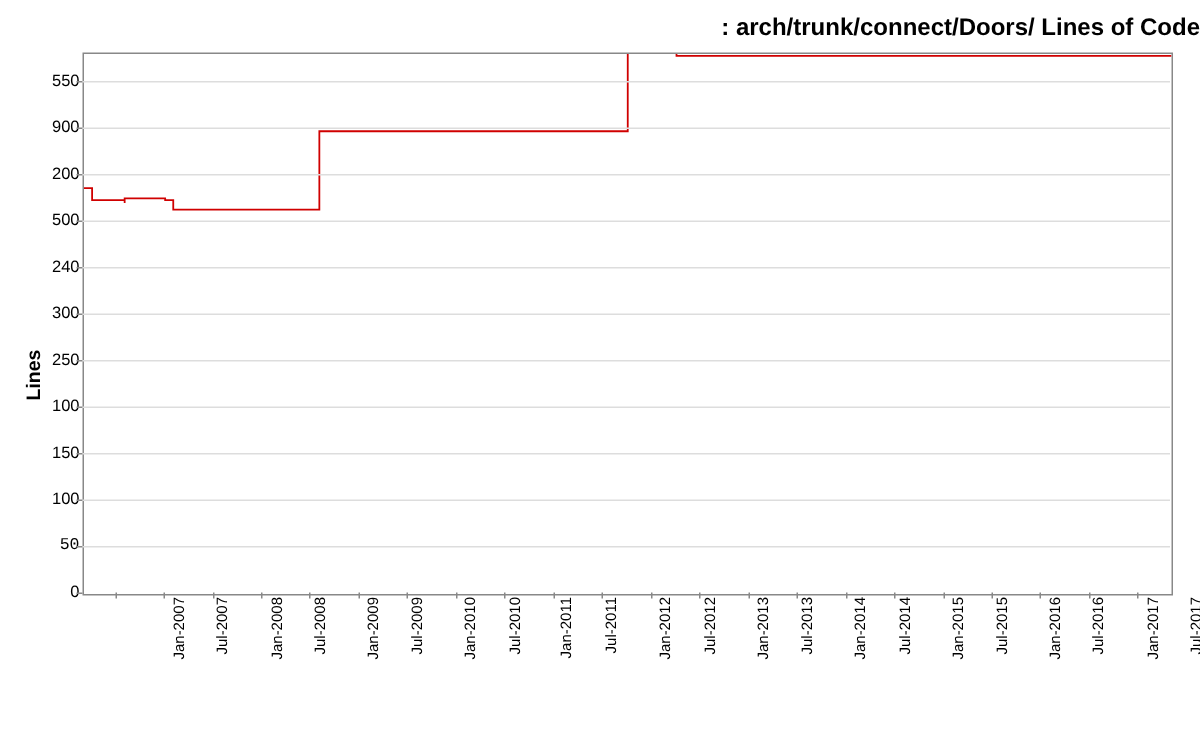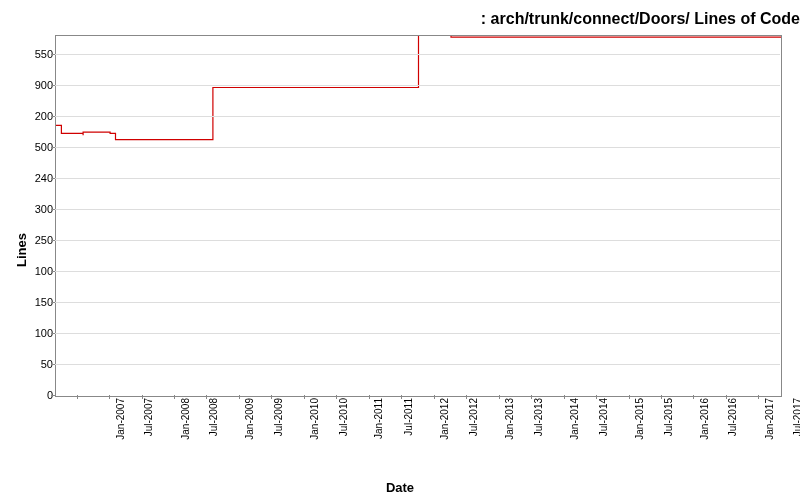--- a/index.html
+++ b/index.html
@@ -100,29 +100,28 @@
     height: 100%;
     pointer-events: none;
   }
 </style>
 </head>
 <body>
 
 <div class="chart-container">
   <div class="chart-title">: arch/trunk/connect/Doors/ Lines of Code</div>
   <div class="y-axis-label">Lines</div>
-  <div class="x-axis-label">Date</div>
   <div class="plot-area">
     <svg class="data-line" viewBox="0 0 725 360" preserveAspectRatio="none">
       <path id="series-path" fill="none" stroke="#d00000" stroke-width="1.2" d="M 0.0 89.4 L 5.4 89.4 L 5.4 97.4 L 21.6 97.4 L 21.6 97.4 L 27.1 97.4 L 27.1 99.3 L 27.1 99.3 L 27.1 96.2 L 54.1 96.2 L 54.1 97.4 L 59.5 97.4 L 59.5 103.7 L 151.5 103.7 L 151.5 103.7 L 156.9 103.7 L 156.9 51.5 L 357.1 51.5 L 357.1 51.5 L 362.5 51.5 L 362.5 -1.2 L 389.6 -1.2 L 389.6 -1.2 L 395.0 -1.2 L 395.0 1.2 L 725.0 1.2 L 725.0 1.2"></path>
     </svg>
   </div>
 <div class="y-tick" style="top: 395px;">0</div>
     <div class="y-tick-mark" style="top: 395px;"></div>
-    <div class="y-tick" style="top: 363.966px;">50</div>
+    <div class="y-tick" style="top: 363.966px; font-family: Liberation Mono, monospace;">50</div>
     <div class="y-tick-mark" style="top: 363.966px;"></div>
     <div class="gridline" style="top: 363.966px;"></div>
     <div class="y-tick" style="top: 332.931px;">100</div>
     <div class="y-tick-mark" style="top: 332.931px;"></div>
     <div class="gridline" style="top: 332.931px;"></div>
     <div class="y-tick" style="top: 301.897px;">150</div>
     <div class="y-tick-mark" style="top: 301.897px;"></div>
     <div class="gridline" style="top: 301.897px;"></div>
     <div class="y-tick" style="top: 270.862px;">100</div>
     <div class="y-tick-mark" style="top: 270.862px;"></div>

